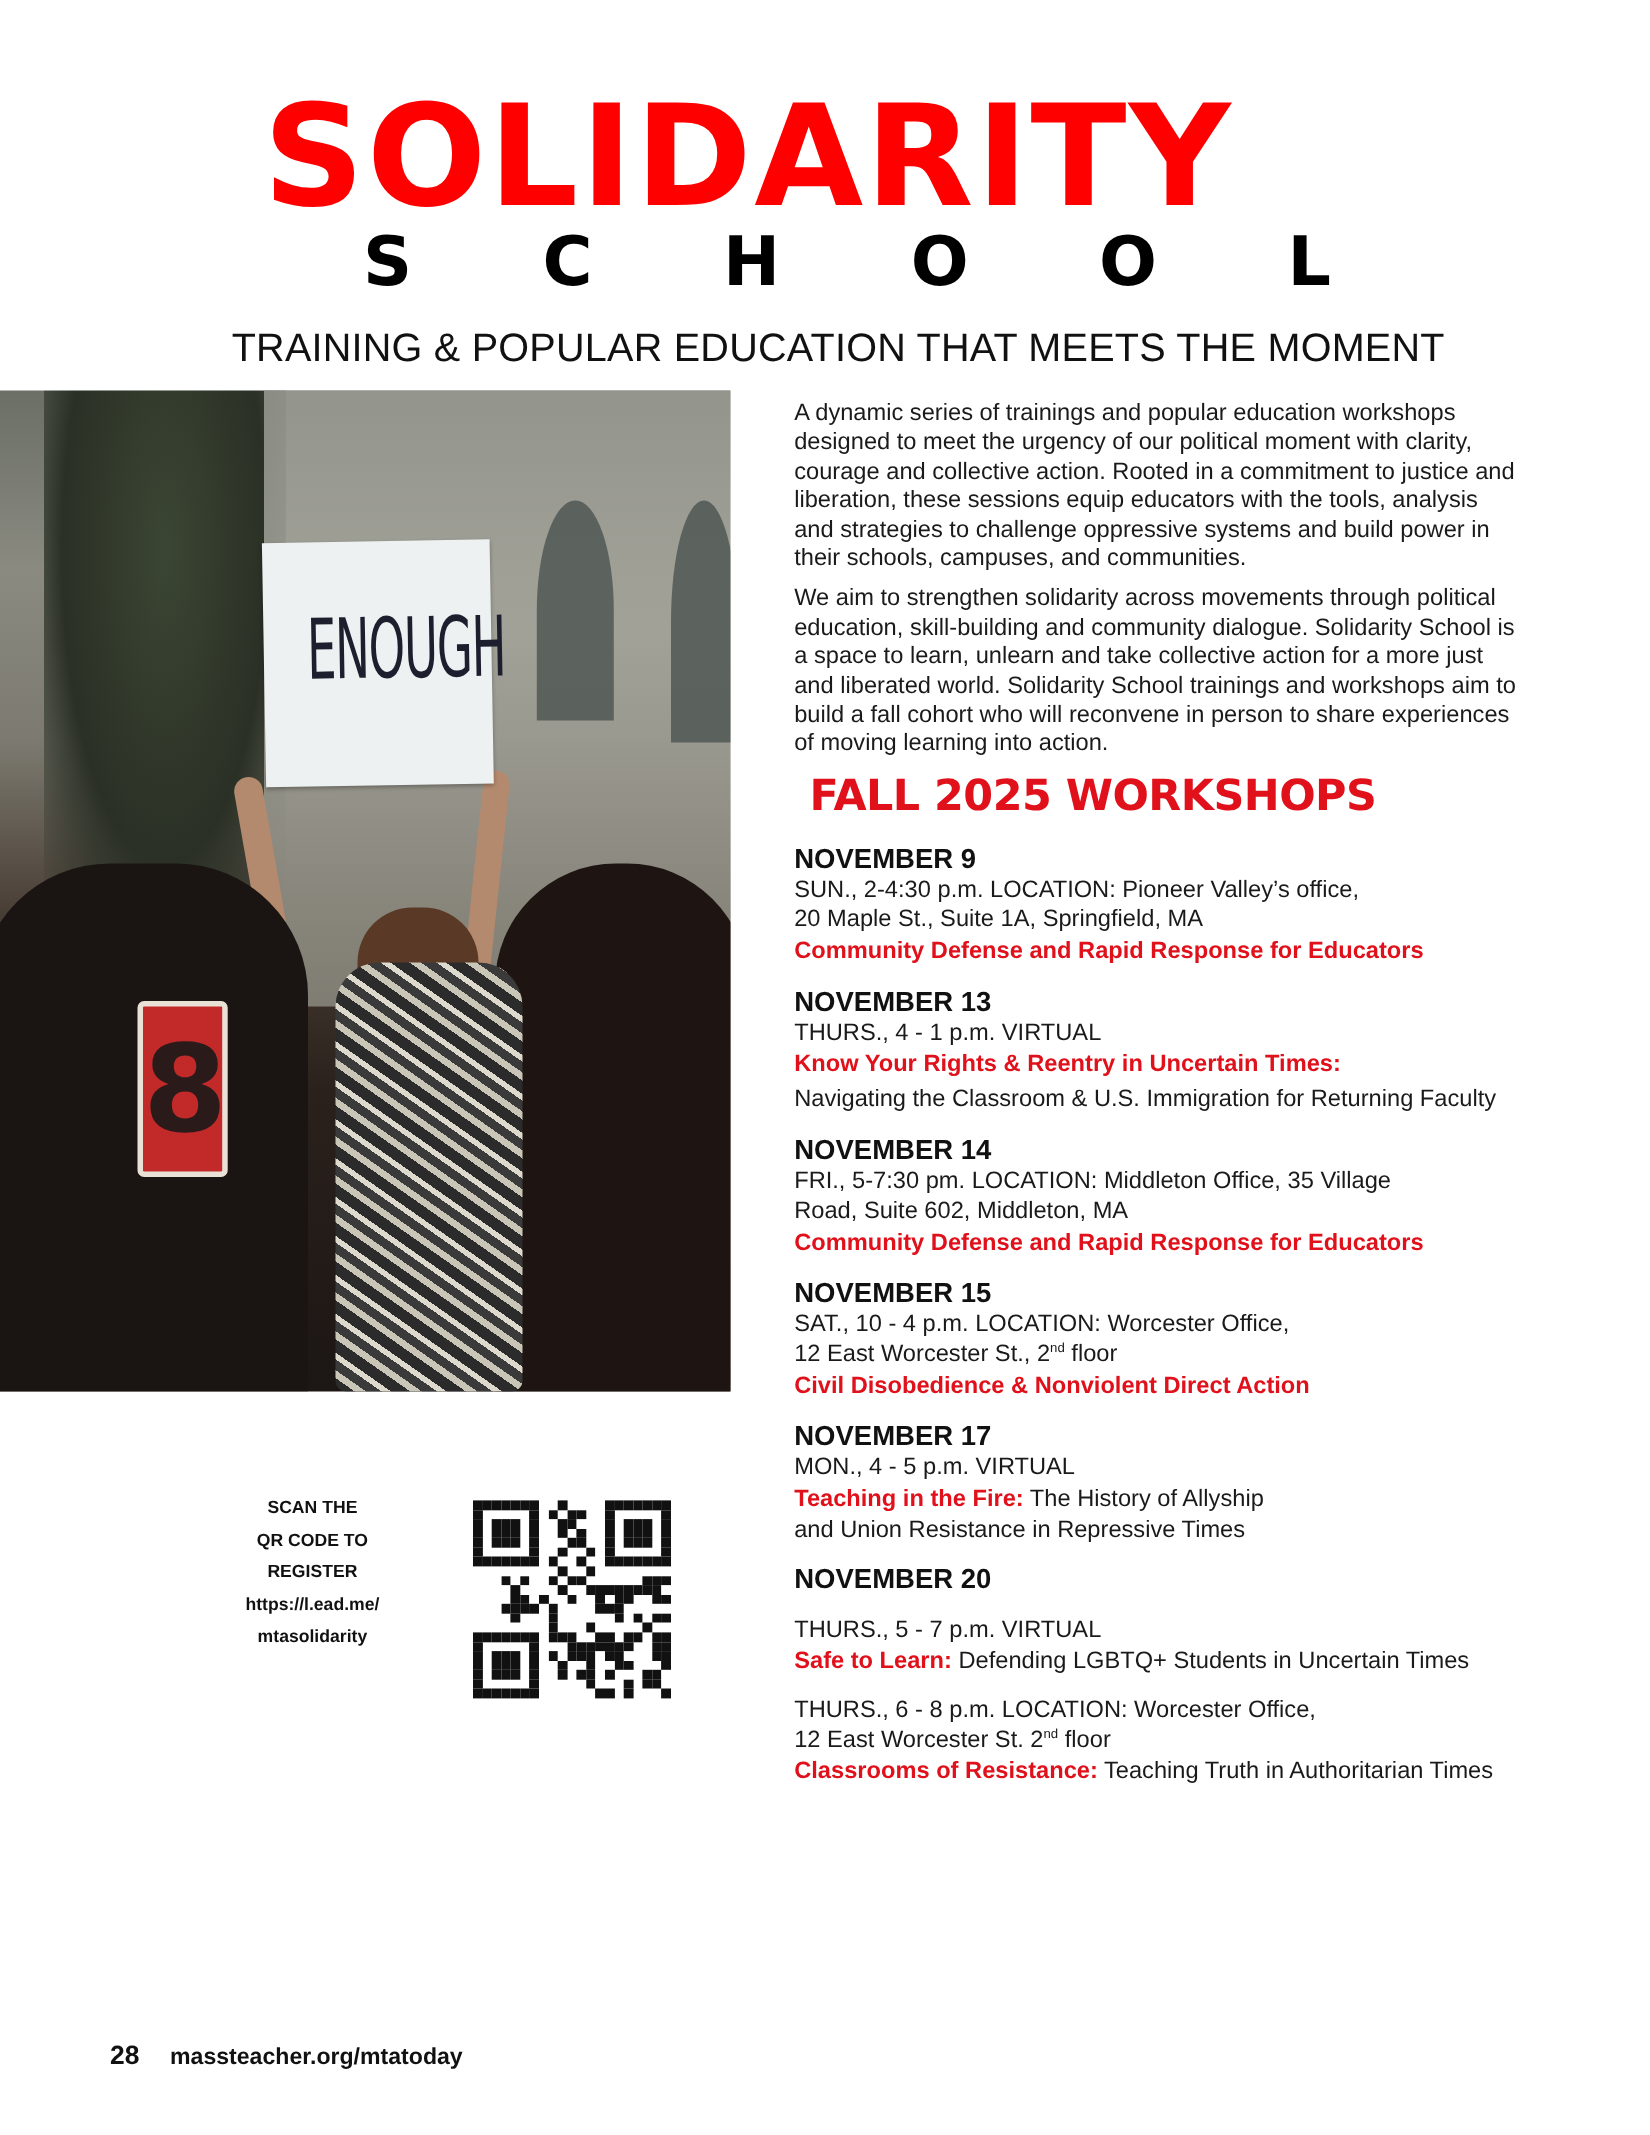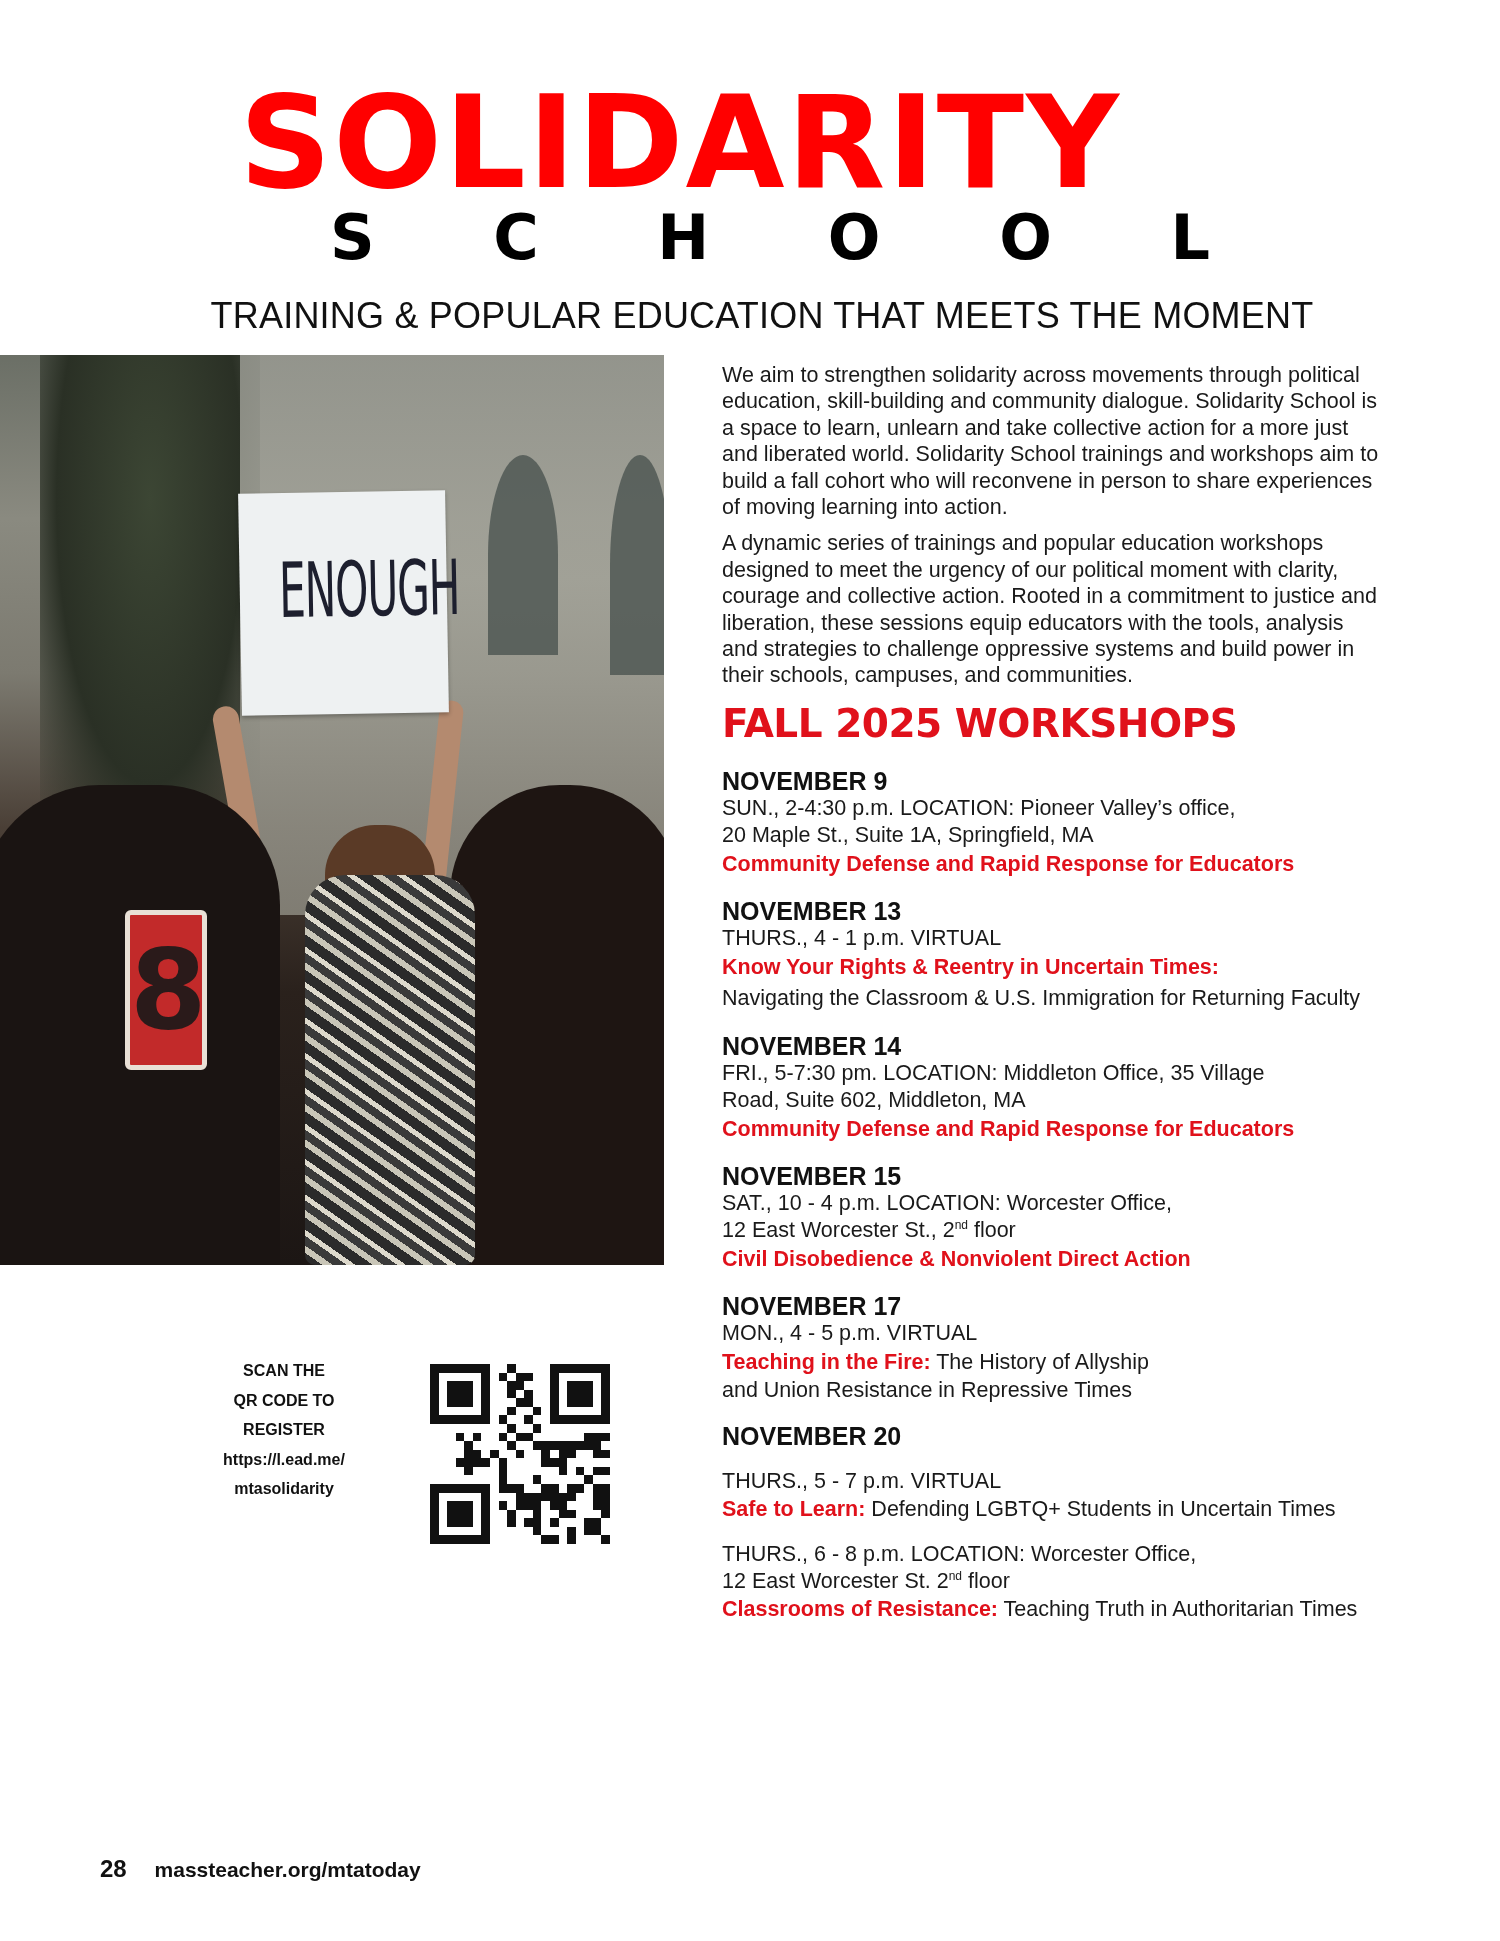--- a/index.html
+++ b/index.html
@@ -38,21 +38,21 @@
   .photo .jersey-num { position: absolute; left: 125px; top: 555px; width: 72px; height: 150px;
     background: #c22a2a; border: 5px solid #e9e0d6; border-radius: 6px;
     color: #2a1a1a; font-family: "DejaVu Sans", sans-serif; font-weight: bold; font-size: 110px; line-height: 150px; text-align: center; }
   .photo .dress { position: absolute; left: 305px; top: 520px; width: 170px; height: 390px;
     background: repeating-linear-gradient(35deg, #2b2b2b 0 10px, #c9c6b8 10px 16px, #3a3a3a 16px 24px, #ddd9cc 24px 29px); border-radius: 40px 40px 10px 10px; }
   .photo .arm { position: absolute; background: #b48a6f; border-radius: 14px; }
 
   
   .right { position: absolute; left: 722px; top: 362px; width: 660px; }
   .intro p { margin: 0 0 10px 0; font-size: 21.5px; line-height: 26.4px; color: #1a1a1a; }
-  .fall-title { margin: 12px 0 20px 0; color: #e0111b; font-family: "DejaVu Sans", sans-serif; font-weight: bold;
+  .fall-title { margin: 12px 0 20px 14px; color: #e0111b; font-family: "DejaVu Sans", sans-serif; font-weight: bold;
     font-size: 39px; line-height: 46px; letter-spacing: -0.5px; }
   .ws { margin-bottom: 18px; }
   .ws-date { font-weight: bold; font-size: 25px; line-height: 28px; color: #111; margin: 0; }
   .ws-line { font-size: 21.5px; line-height: 27px; color: #1a1a1a; margin: 0; }
   .ws-title { font-size: 21.5px; line-height: 30px; margin: 0; color: #1a1a1a; }
   .ws-title .red { color: #e0111b; font-weight: bold; }
   sup { font-size: 12px; line-height: 0; vertical-align: 8px; }
   .ws-sub { margin-top: 18px; }
 
   
@@ -92,22 +92,22 @@
   </div>
   <div class="person" style="left:-20px;top:430px;width:300px;height:480px;border-radius:120px 120px 0 0;background:#1a1412;"></div>
   <div class="person" style="left:450px;top:430px;width:230px;height:480px;border-radius:110px 110px 0 0;background:#1e1512;"></div>
   <div class="person" style="left:325px;top:470px;width:110px;height:200px;border-radius:50px 50px 20px 20px;background:#5a3a26;"></div>
   <div class="dress"></div>
   <div class="jersey-num">8</div>
 </div>
 
 <div class="right">
   <div class="intro">
+    <p>A dynamic series of trainings and popular education workshops designed to meet the urgency of our political moment with clarity, courage and collective action. Rooted in a commitment to justice and liberation, these sessions equip educators with the tools, analysis and strategies to challenge oppressive systems and build power in their schools, campuses, and communities.</p>
     <p>We aim to strengthen solidarity across movements through political education, skill-building and community dialogue. Solidarity School is a space to learn, unlearn and take collective action for a more just and liberated world. Solidarity School trainings and workshops aim to build a fall cohort who will reconvene in person to share experiences of moving learning into action.</p>
-    <p>A dynamic series of trainings and popular education workshops designed to meet the urgency of our political moment with clarity, courage and collective action. Rooted in a commitment to justice and liberation, these sessions equip educators with the tools, analysis and strategies to challenge oppressive systems and build power in their schools, campuses, and communities.</p>
   </div>
 
   <div class="fall-title">FALL 2025 WORKSHOPS</div>
 
   <div class="ws">
     <p class="ws-date">NOVEMBER 9</p>
     <p class="ws-line">SUN., 2-4:30 p.m. LOCATION: Pioneer Valley’s office,</p>
     <p class="ws-line">20 Maple St., Suite 1A, Springfield, MA</p>
     <p class="ws-title"><span class="red">Community Defense and Rapid Response for Educators</span></p>
   </div>

